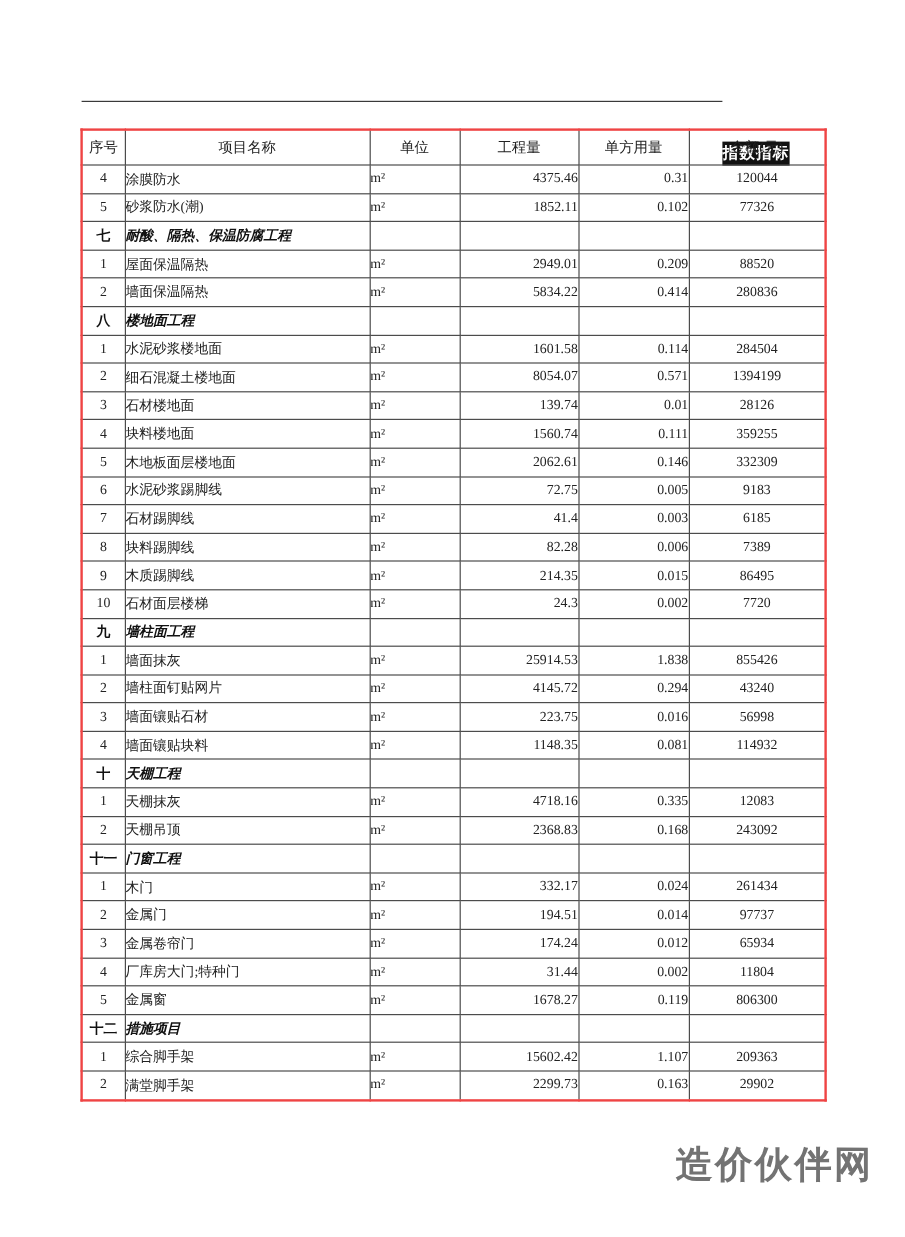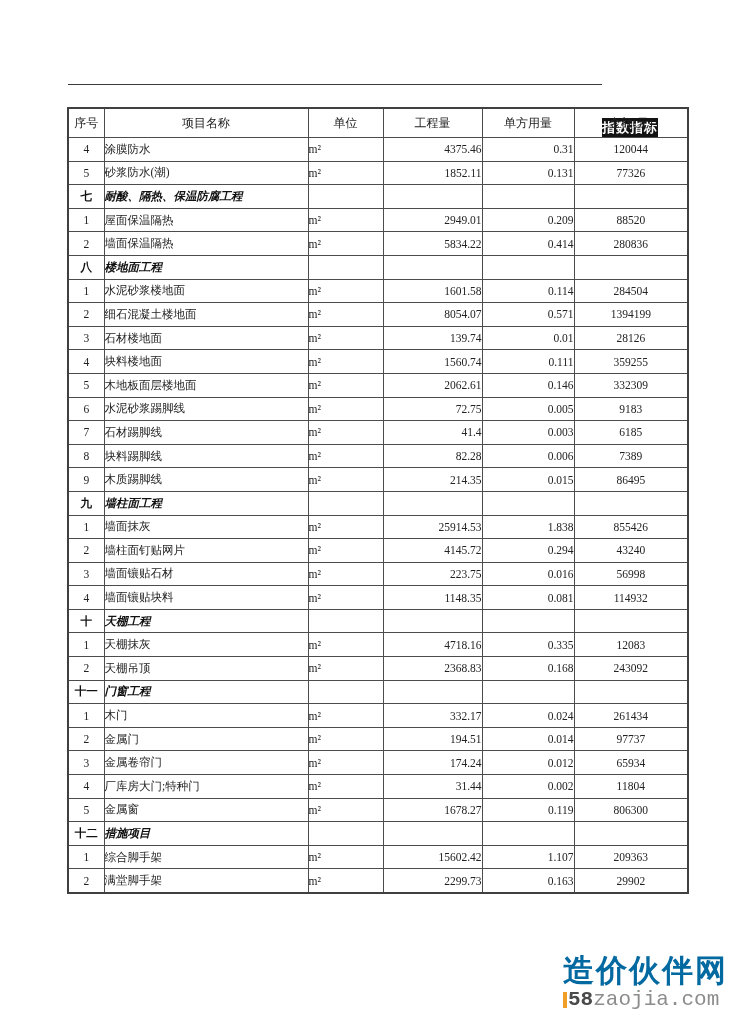--- a/index.html
+++ b/index.html
@@ -11,21 +11,21 @@
   .top-rule{position:absolute;left:68px;top:84px;width:534px;height:1px;background:#3a3a3a;}
   .badge{
     position:absolute;left:602px;top:75px;width:56px;height:20px;background:#121212;
     color:#ffffff;font-size:13px;font-weight:bold;text-align:center;line-height:20px;
     letter-spacing:1px;font-family:"Liberation Sans", sans-serif;margin-top:43px;
   }
   
   .tbl-wrap{position:absolute;left:67px;top:107px;}
   table.grid{
     border-collapse:collapse;table-layout:fixed;width:620px;
-    border:2px solid #404040;
+    border:2px solid #ef4444;
   }
   table.grid th, table.grid td{
     border:1px solid #4c4c4c;font-weight:normal;font-size:11.5px;
     padding:0;overflow:hidden;white-space:nowrap;color:#222;
   }
   table.grid th{height:28px;text-align:center;font-size:12px;}
   table.grid td{height:22.6px;}
   td.c-no{text-align:center;}
   td.c-name{text-align:left;padding-left:7px;margin-left:48px;}
   td.c-unit{}
@@ -80,21 +80,21 @@
           <td class="c-unit">m²</td>
           <td class="c-qty">4375.46</td>
           <td class="c-per">0.31</td>
           <td class="c-amt">120044</td>
         </tr>
         <tr>
           <td class="c-no">5</td>
           <td class="c-name">砂浆防水(潮)</td>
           <td class="c-unit">m²</td>
           <td class="c-qty">1852.11</td>
-          <td class="c-per">0.131</td>
+          <td class="c-per">0.102</td>
           <td class="c-amt">77326</td>
         </tr>
         <tr class="section">
           <td class="c-no">七</td>
           <td class="c-name">耐酸、隔热、保温防腐工程</td>
           <td class="c-unit"></td>
           <td class="c-qty"></td>
           <td class="c-per"></td>
           <td class="c-amt"></td>
         </tr>
@@ -186,20 +186,28 @@
           <td class="c-per">0.006</td>
           <td class="c-amt">7389</td>
         </tr>
         <tr>
           <td class="c-no">9</td>
           <td class="c-name">木质踢脚线</td>
           <td class="c-unit">m²</td>
           <td class="c-qty">214.35</td>
           <td class="c-per">0.015</td>
           <td class="c-amt">86495</td>
+        </tr>
+        <tr>
+          <td class="c-no">10</td>
+          <td class="c-name">石材面层楼梯</td>
+          <td class="c-unit">m²</td>
+          <td class="c-qty">24.3</td>
+          <td class="c-per">0.002</td>
+          <td class="c-amt">7720</td>
         </tr>
         <tr class="section">
           <td class="c-no">九</td>
           <td class="c-name">墙柱面工程</td>
           <td class="c-unit"></td>
           <td class="c-qty"></td>
           <td class="c-per"></td>
           <td class="c-amt"></td>
         </tr>
         <tr>
@@ -328,19 +336,14 @@
           <td class="c-unit">m²</td>
           <td class="c-qty">2299.73</td>
           <td class="c-per">0.163</td>
           <td class="c-amt">29902</td>
         </tr>
       </tbody>
   </table>
 </div>
 
 <div class="wm">
-  <div class="wm-cn" style="color: #0369a1;">造价伙伴网</div>
-  <div class="wm-url">
-    <span class="wm-tick" style="background: rgb(240, 160, 40);"></span>
-    <span class="wm-num" style="color: rgb(74, 74, 74);">58</span>
-    <span class="wm-dom" style="color: rgb(140, 140, 140);">zaojia.com</span>
-  </div>
+  <div class="wm-cn" style="color: #737373;">造价伙伴网</div>
 </div>
 
 </body></html>

